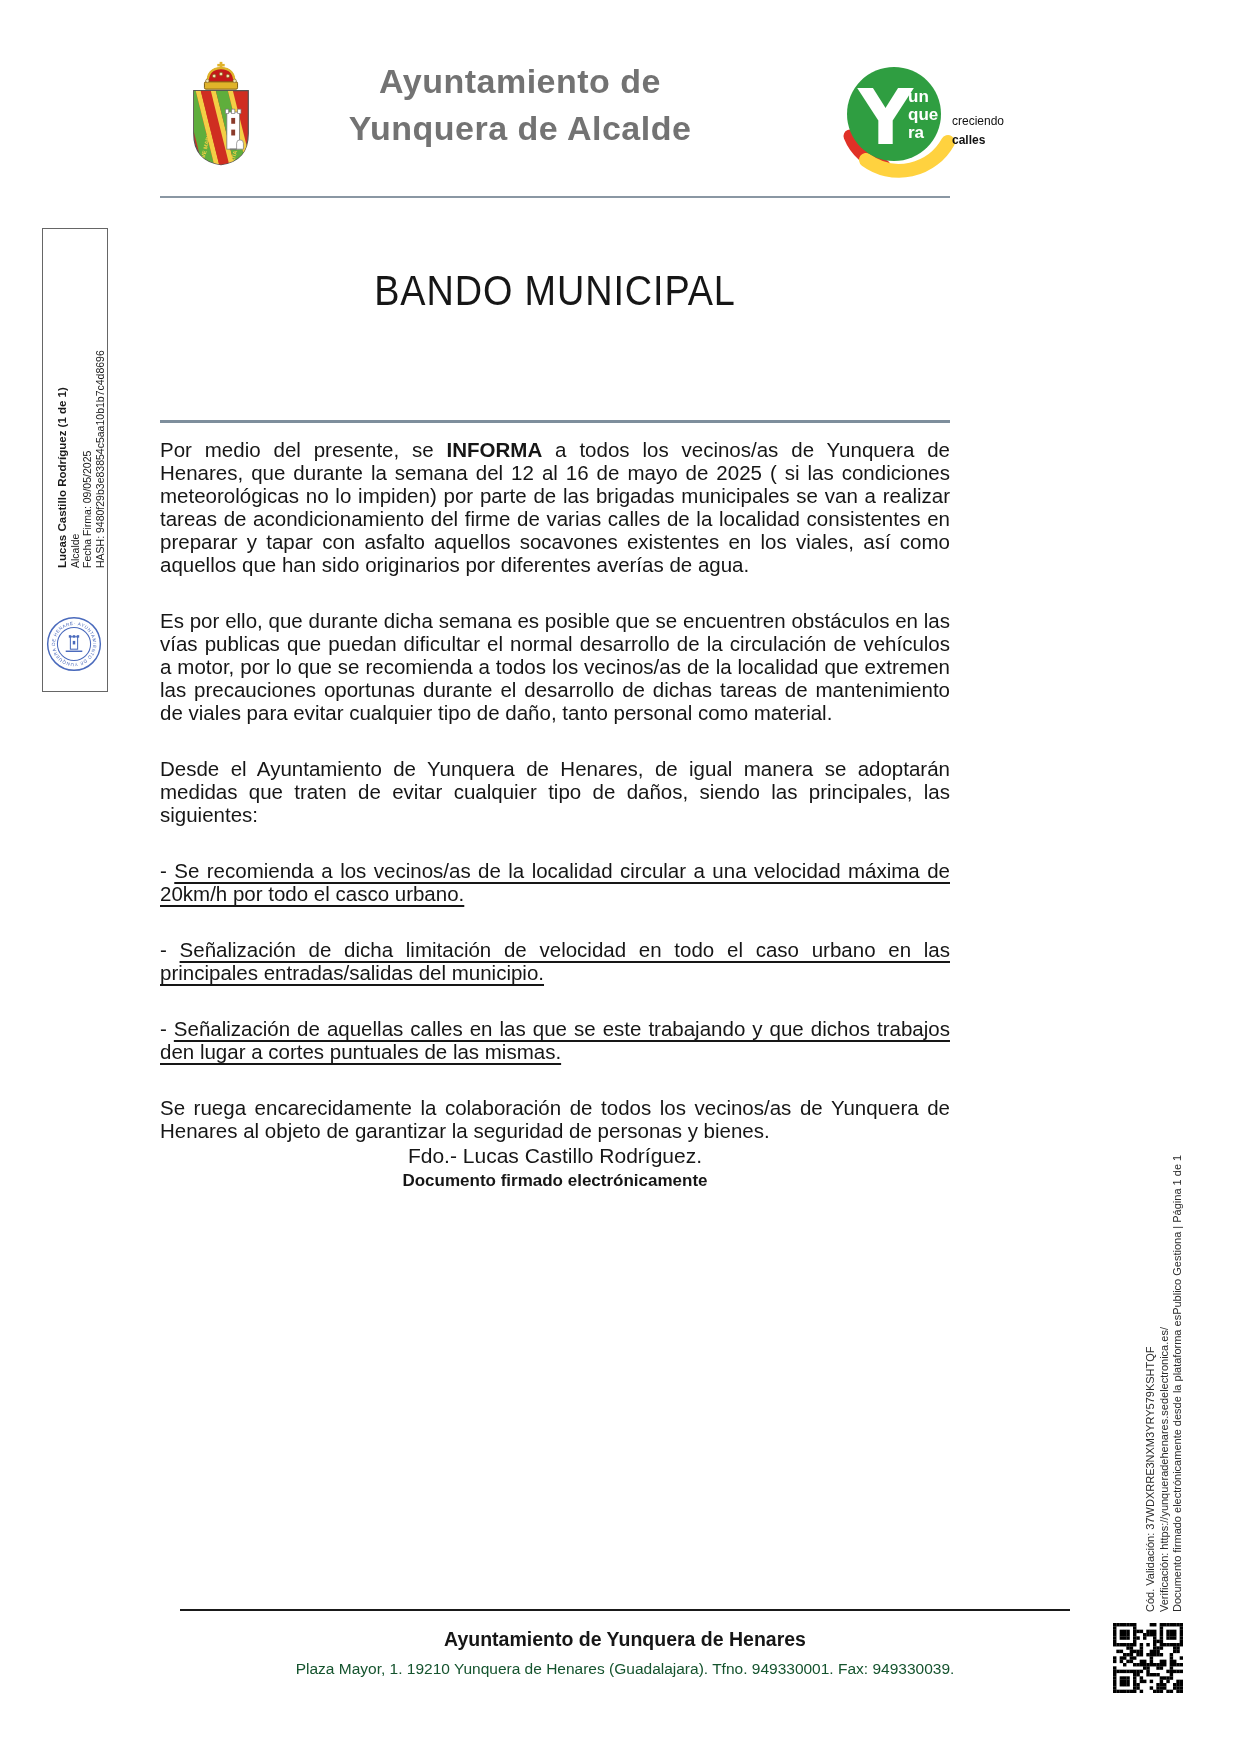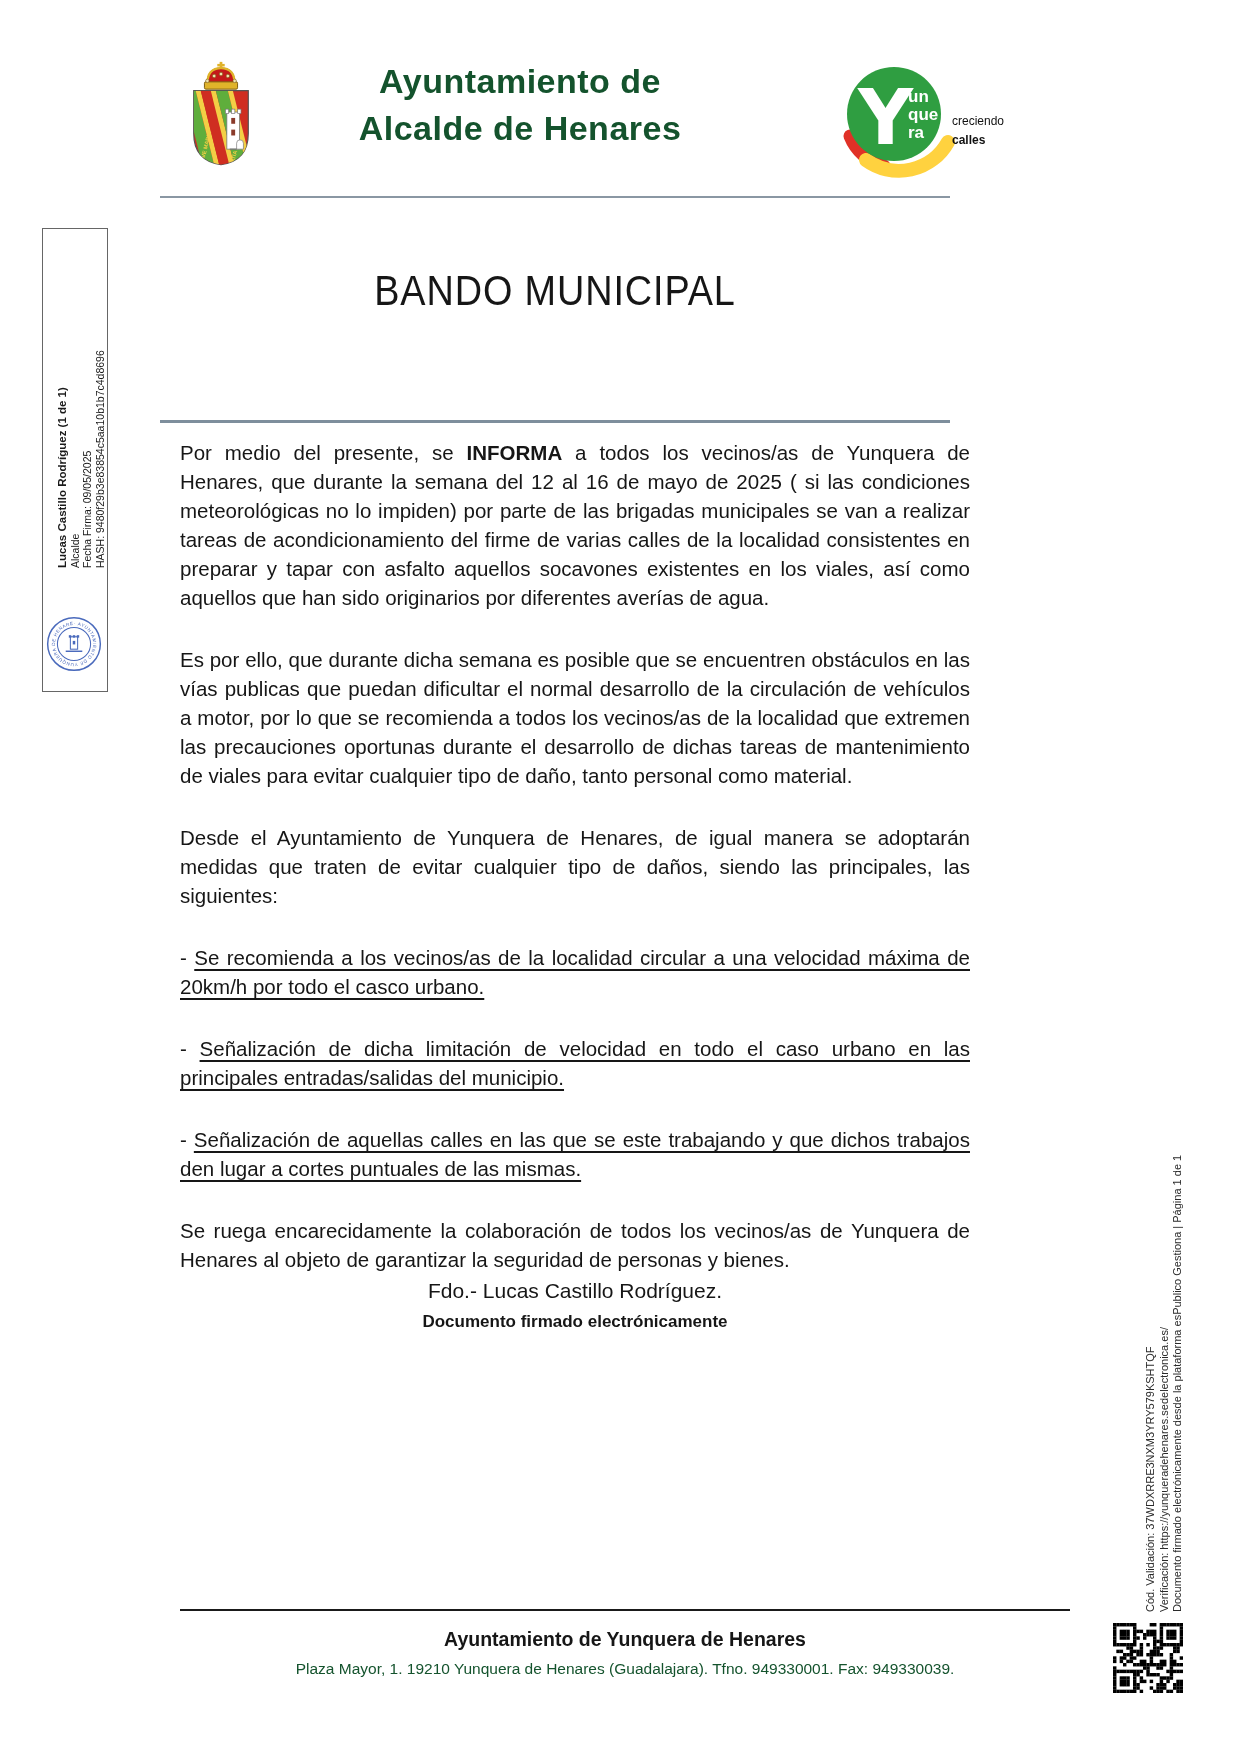--- a/index.html
+++ b/index.html
@@ -1,41 +1,41 @@
 <!DOCTYPE html>
 <html><head>
 <meta charset="utf-8">
 <style>
   html,body{margin:0;padding:0;background:#fff;}
   .page{position:relative;width:1241px;height:1754px;background:#fff;overflow:hidden;
         font-family:"Liberation Sans",sans-serif;color:#1a1a1a;}
 
   
   .header-title{position:absolute;left:270px;top:58px;width:500px;text-align:center;
-        font-weight:bold;font-size:34px;line-height:47px;color:#14532d;letter-spacing:.5px;}
+        font-weight:bold;font-size:34px;line-height:47px;color:#737373;letter-spacing:.5px;}
   .coa{position:absolute;left:182px;top:60px;width:78px;height:110px;}
   .logo-mark{position:absolute;left:836px;top:62px;width:128px;height:116px;}
   .logo-tagline{position:absolute;left:952px;top:112px;width:110px;font-size:12px;line-height:19px;color:#111;}
   .logo-tagline .bold{font-weight:bold;}
 
   .divider1{position:absolute;left:160px;top:196px;width:790px;height:2px;background:#8a97a3;}
   .divider2{position:absolute;left:160px;top:420px;width:790px;height:3px;background:#7e8e9c;}
 
   
   .sig-box{position:absolute;left:42px;top:228px;width:64px;height:462px;border:1px solid #666;background:#fff;}
   .sig-text{position:absolute;left:56px;top:568px;width:335px;transform:rotate(-90deg);
         transform-origin:0 0;font-size:10.5px;line-height:12.5px;color:#1a1a1a;}
   .sig-text .name{font-weight:bold;font-size:11.5px;}
   .seal{position:absolute;left:46px;top:616px;width:56px;height:56px;}
 
   
   .doc-title{position:absolute;left:160px;top:266px;width:790px;text-align:center;
         font-size:43px;font-weight:400;color:#161616;transform:scaleX(.88);letter-spacing:1px;}
   .body-text{position:absolute;left:160px;top:438px;width:790px;font-size:20.5px;
-        line-height:29px;text-align:justify;color:#161616;margin-left:20px;}
+        line-height:23px;text-align:justify;color:#161616;}
   .body-text p{margin:0 0 33px 0;}
   .body-text p.tight{margin-bottom:2px;}
   .u{text-decoration:underline;text-underline-offset:4px;text-decoration-thickness:1.5px;}
   .signed{text-align:center;font-size:21px;margin:0;text-align-last:center;}
   .signed-note{text-align:right;text-align-last:center;font-weight:bold;font-size:17px;margin:6px 0 0 0;}
 
   
   .side-text{position:absolute;left:1144px;top:1612px;width:655px;transform:rotate(-90deg);
         transform-origin:0 0;font-size:11px;line-height:13.5px;color:#2a2a2a;}
 
@@ -93,21 +93,21 @@
         <rect x="57.1" y="49" width="3.4" height="4.5" fill="#fff" stroke="#777" stroke-width=".7"></rect>
         <rect x="50.5" y="58" width="4" height="6" fill="#8a3b2a"></rect>
         <rect x="50.5" y="70" width="4" height="6" fill="#8a3b2a"></rect>
         <path d="M49 90 h7 v-6 a3.5 3.5 0 0 1 7 0 l0 6 z" fill="#fff" stroke="#777" stroke-width=".7"></path>
       </g>
     </g>
   </svg>
 
   <div class="header-title">
     <div>Ayuntamiento de</div>
-    <div>Alcalde de Henares</div>
+    <div>Yunquera de Alcalde</div>
   </div>
 
   <svg class="logo-mark" viewBox="0 0 128 116">
     <path d="M14 74 A50 50 0 0 0 48 104" stroke="#e03127" stroke-width="13" fill="none" stroke-linecap="round"></path>
     <path d="M30 98 A56 56 0 0 0 112 80" stroke="#ffd23f" stroke-width="14" fill="none" stroke-linecap="round"></path>
     <circle cx="58" cy="52" r="47" fill="#2f9e41"></circle>
     <text x="22" y="82" font-size="76" font-weight="bold" fill="#ffffff" font-family="DejaVu Sans, sans-serif">Y</text>
     <text x="72" y="40" font-size="17" font-weight="bold" fill="#ffffff">un</text>
     <text x="72" y="58" font-size="17" font-weight="bold" fill="#ffffff">que</text>
     <text x="72" y="76" font-size="17" font-weight="bold" fill="#ffffff">ra</text>

